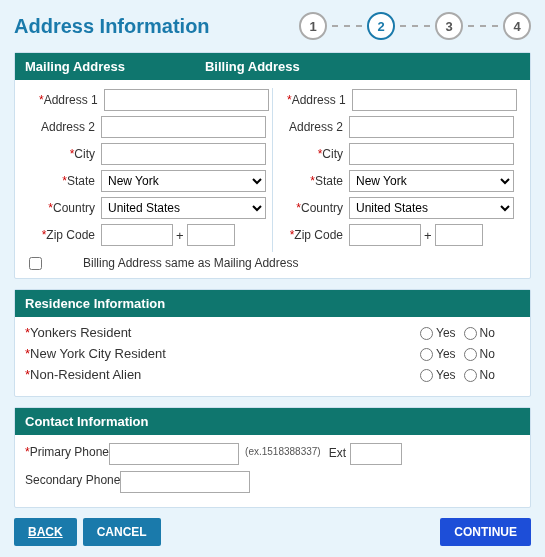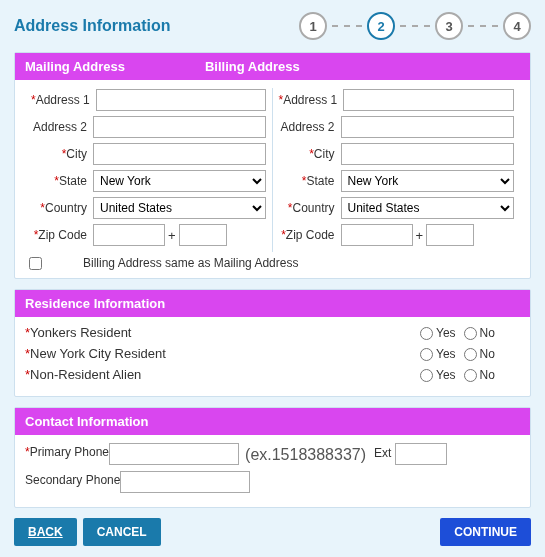--- a/index.html
+++ b/index.html
@@ -19,21 +19,21 @@
 
     
     .header {
       display: flex;
       align-items: center;
       justify-content: space-between;
       margin-bottom: 12px;
     }
     .page-title {
       color: #1a7aab;
-      font-size: 16px;
+      font-size: 20px;
       font-weight: bold;
     }
     .stepper {
       display: flex;
       align-items: center;
       gap: 4px;
     }
     .step-circle {
       width: 28px;
       height: 28px;
@@ -59,40 +59,41 @@
     }
 
     
     .section {
       background: #fff;
       border: 1px solid #cde0ee;
       margin-bottom: 10px;
       border-radius: 2px;
     }
     .section-header {
-      background: #d946ef;
+      background: #0f766e;
       color: #fff;
       padding: 6px 10px;
       font-size: 13px;
       font-weight: bold;
       display: flex;
       gap: 80px;
     }
     .section-body {
       padding: 8px 10px;
     }
 
     
     .address-grid {
       display: grid;
       grid-template-columns: 1fr 1fr;
       gap: 0;
     }
     .addr-col {
       padding: 1px 6px;
+      margin-left: 8px;
     }
     .addr-col:first-child {
       border-right: 1px solid #cde0ee;
     }
 
     .form-row {
       display: flex;
       align-items: center;
       margin-bottom: 5px;
     }
@@ -212,21 +213,21 @@
     }
     .contact-input {
       width: 130px;
       height: 22px;
       border: 1px solid #aaa;
       background: #fff;
       font-size: 12px;
       padding: 0 4px;
     }
     .contact-hint {
-      font-size: 16px;
+      font-size: 10px;
       color: #555;
       margin-left: 6px;
       padding-top: 3px;
     }
     .ext-label {
       font-size: 12px;
       margin-left: 8px;
       margin-right: 4px;
       padding-top: 3px;
     }

